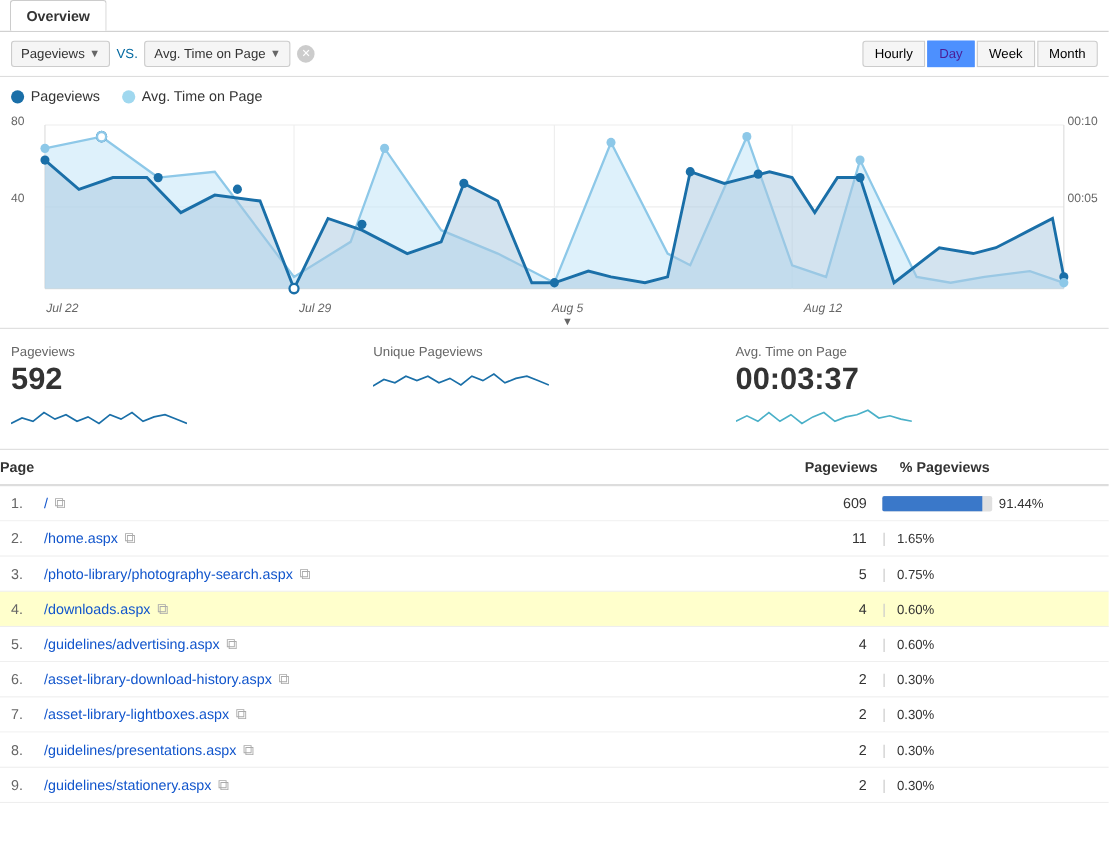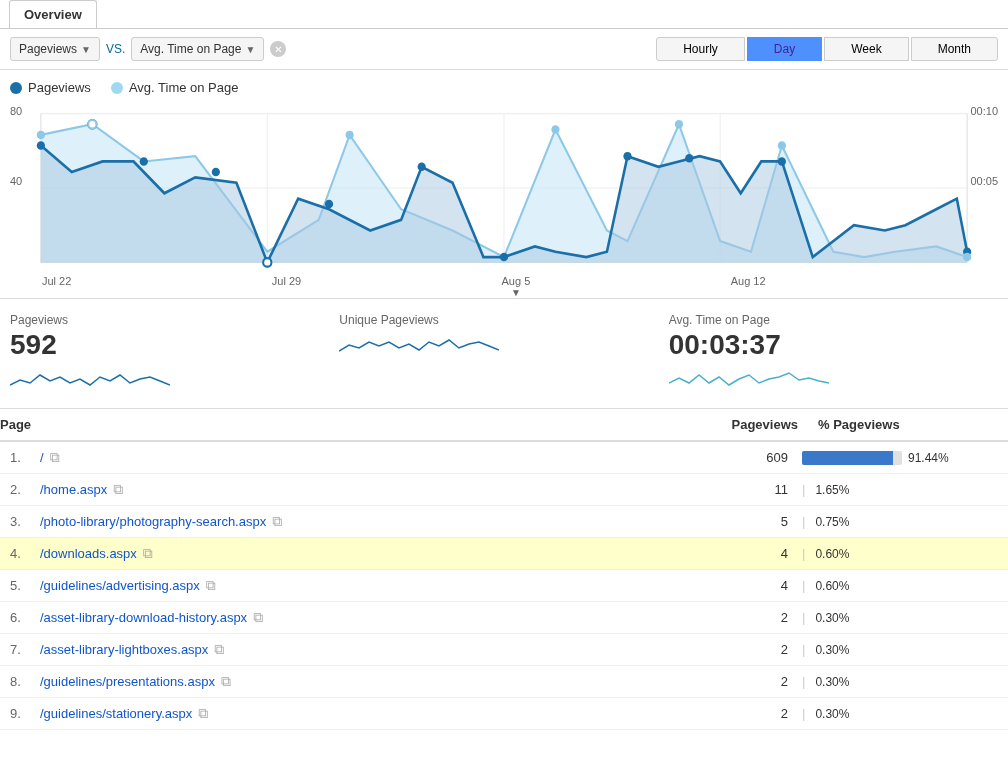--- a/index.html
+++ b/index.html
@@ -10,21 +10,21 @@
     .tab { padding: 6px 14px; background: #e8e8e8; border: 1px solid #ccc; border-bottom: none; border-radius: 3px 3px 0 0; font-size: 13px; cursor: pointer; }
     .tab.active { background: #fff; font-weight: bold; }
 
     
     .toolbar { display: flex; align-items: center; padding: 8px 10px; border-bottom: 1px solid #ddd; gap: 6px; }
     .metric-btn { display: flex; align-items: center; background: #f5f5f5; border: 1px solid #ccc; border-radius: 3px; padding: 4px 8px; cursor: pointer; font-size: 12px; gap: 4px; }
     .metric-btn .arrow { font-size: 10px; color: #666; }
     .vs-label { font-size: 12px; color: #0369a1; }
     .remove-btn { width: 16px; height: 16px; background: #ccc; border-radius: 50%; border: none; cursor: pointer; font-size: 10px; color: #fff; display: flex; align-items: center; justify-content: center; }
     .time-btns { margin-left: auto; display: flex; gap: 2px; }
-    .time-btn { padding: 4px 26px; border: 1px solid #ccc; background: #f5f5f5; font-size: 12px; cursor: pointer; }
+    .time-btn { padding: 4px 10px; border: 1px solid #ccc; background: #f5f5f5; font-size: 12px; cursor: pointer; }
     .time-btn.active { background: #4d90fe; color: #4c1d95; border-color: #4d90fe; }
     .time-btn:first-child { border-radius: 3px 0 0 3px; }
     .time-btn:last-child { border-radius: 0 3px 3px 0; }
 
     
     .chart-section { padding: 10px 10px 0; border-bottom: 1px solid #ddd; }
     .chart-legend { display: flex; gap: 20px; margin-bottom: 8px; }
     .legend-item { display: flex; align-items: center; gap: 6px; font-size: 13px; }
     .legend-dot { width: 12px; height: 12px; border-radius: 50%; }
     .chart-container { position: relative; height: 170px; width: 100%; }
@@ -139,21 +139,21 @@
       <circle cx="30" cy="30" r="4" fill="#8dc8e8"></circle>
       <circle cx="80" cy="20" r="4" fill="#fff" stroke="#8dc8e8" stroke-width="2"></circle>
       <circle cx="330" cy="30" r="4" fill="#8dc8e8"></circle>
       <circle cx="530" cy="25" r="4" fill="#8dc8e8"></circle>
       <circle cx="650" cy="20" r="4" fill="#8dc8e8"></circle>
       <circle cx="750" cy="40" r="4" fill="#8dc8e8"></circle>
       <circle cx="930" cy="145" r="4" fill="#8dc8e8"></circle>
     </svg>
   </div>
 
-  <div style="display:flex; justify-content:space-between; padding: 2px 32px 0; font-size:11px; color:#666;">
+  <div style="display:flex; justify-content:space-between; padding: 2px 32px 0; font-size:11px; color:#666;font-style:italic;">
     <span>Jul 22</span>
     <span>Jul 29</span>
     <div style="display:flex; flex-direction:column; align-items:center;">
       <span>Aug 5</span>
       <span style="font-size:10px;">▼</span>
     </div>
     <span>Aug 12</span>
     <span></span>
   </div>
 </div>

